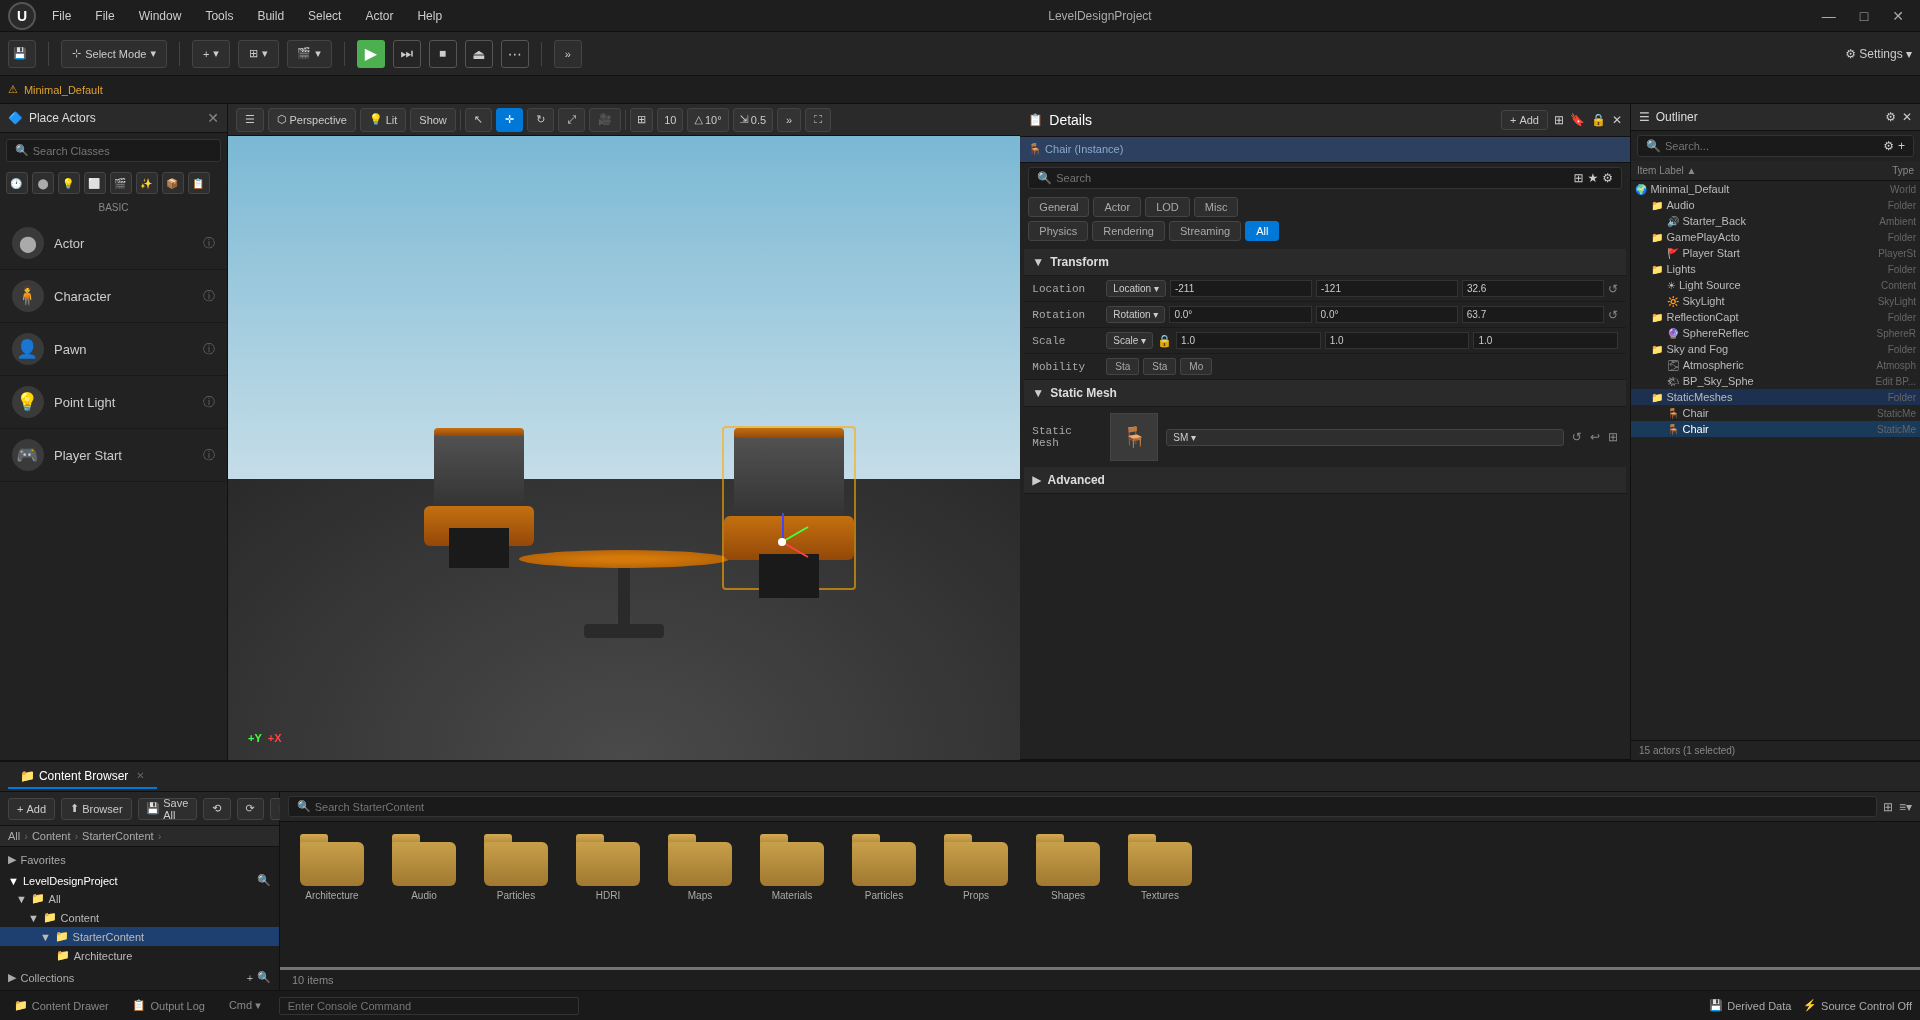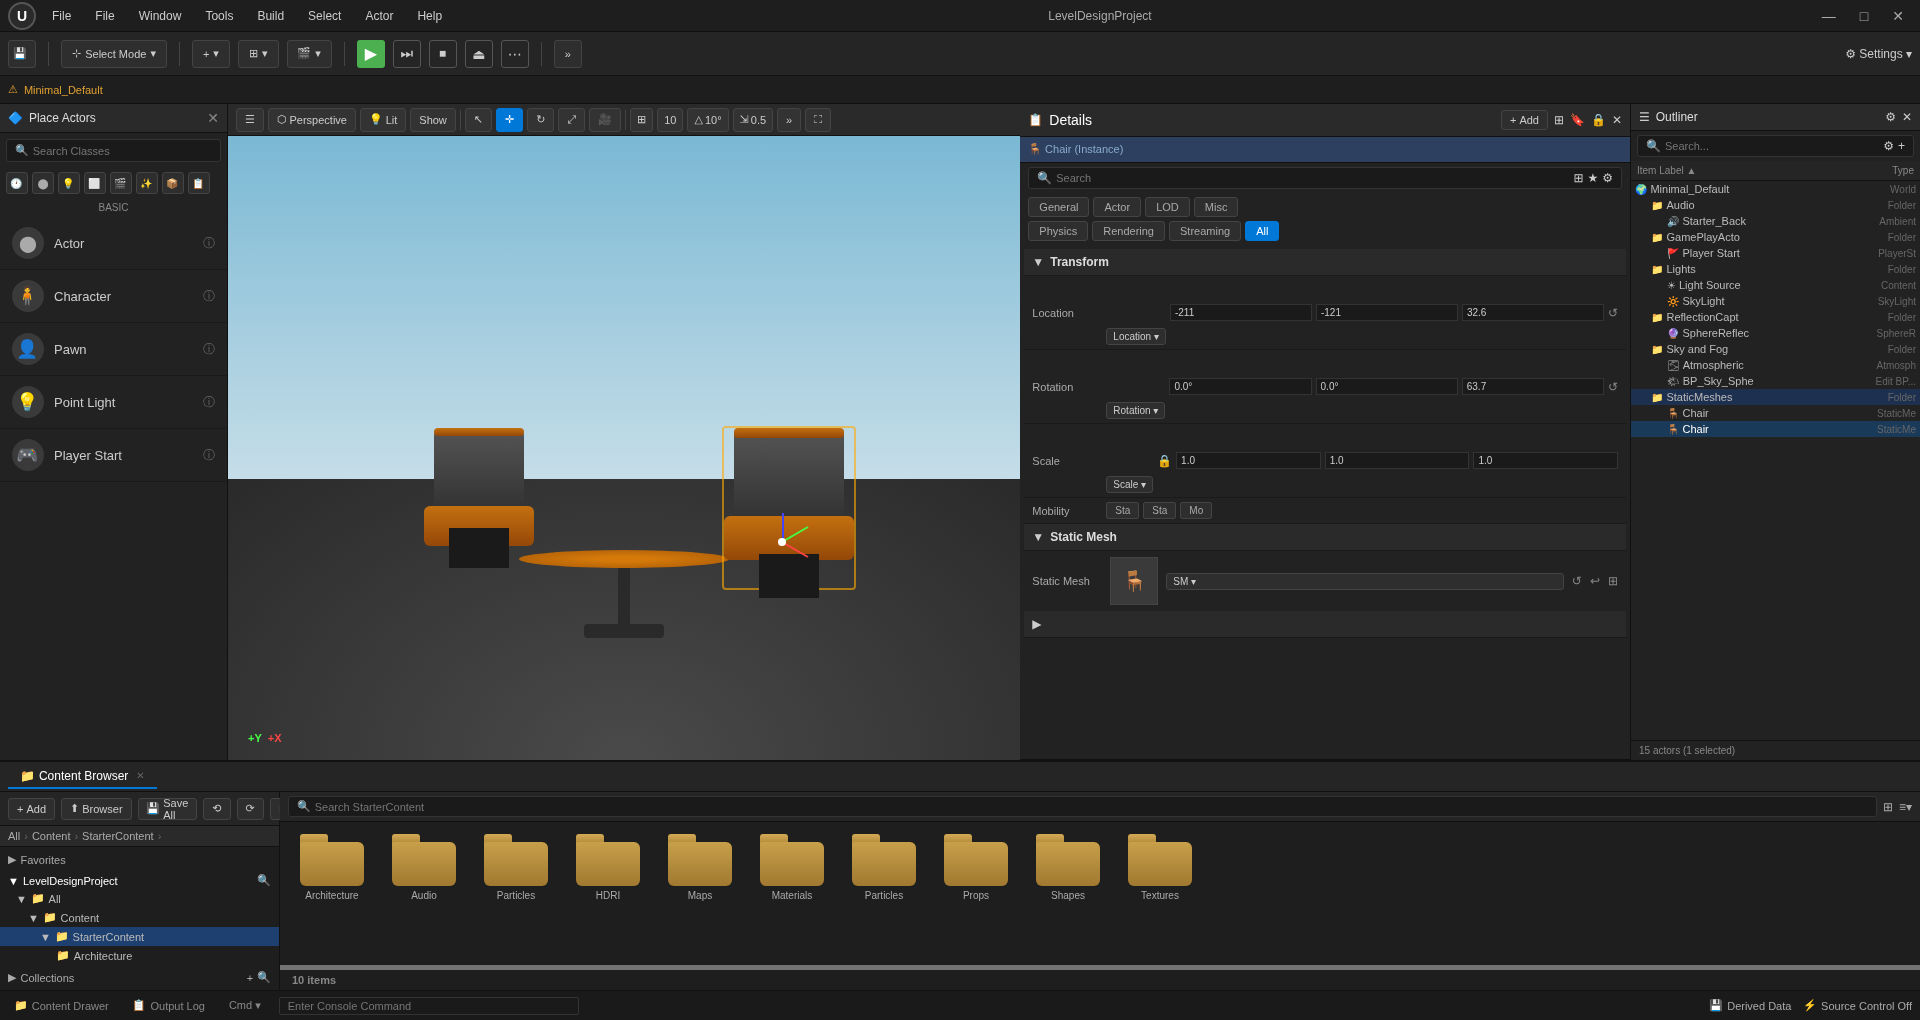--- a/index.html
+++ b/index.html
@@ -67,22 +67,22 @@
     .details-instance { background: #2e4060; padding: 6px 8px; font-size: 11px; color: #88aacc; border-bottom: 1px solid #111; flex-shrink: 0; }
     .details-search { margin: 4px 8px; background: #1a1a1a; border: 1px solid #333; border-radius: 3px; padding: 3px 8px; display: flex; align-items: center; gap: 4px; flex-shrink: 0; }
     .details-search input { background: transparent; border: none; color: #ccc; font-size: 11px; outline: none; flex: 1; }
     .details-tabs { display: flex; padding: 4px 8px; gap: 4px; flex-shrink: 0; }
     .details-tab { padding: 3px 10px; border: 1px solid #444; border-radius: 3px; font-size: 11px; color: #aaa; cursor: pointer; background: #2e2e2e; }
     .details-tab.active { background: #0078d7; border-color: #0078d7; color: #fff; }
     .details-content { overflow-y: auto; flex: 1; padding: 4px; }
     .section-header { background: #2a2a2a; padding: 6px 8px; display: flex; align-items: center; gap: 6px; cursor: pointer; border-bottom: 1px solid #1a1a1a; }
     .section-title { font-size: 12px; color: #ddd; font-weight: 600; flex: 1; }
     .transform-row { display: flex; align-items: center; padding: 4px 8px; gap: 4px; border-bottom: 1px solid #1a1a1a; }
-    .transform-label { width: 70px; font-size: 11px; color: #aaa; }
-    .transform-select { background: #2e2e2e; border: 1px solid #444; border-radius: 3px; padding: 2px 6px; color: #ccc; font-size: 10px; cursor: pointer; display: flex; align-items: center; gap: 2px; margin-top: 48px; }
+    .transform-label { width: 70px; font-size: 11px; color: #aaa; font-family: Liberation Mono, monospace; }
+    .transform-select { background: #2e2e2e; border: 1px solid #444; border-radius: 3px; padding: 2px 6px; color: #ccc; font-size: 10px; cursor: pointer; display: flex; align-items: center; gap: 2px; }
     .transform-input { background: #1a1a1a; border: 1px solid #333; border-radius: 0; padding: 2px 4px; color: #ccc; font-size: 10px; flex: 1; min-width: 0; }
     .mobility-row { display: flex; align-items: center; padding: 4px 8px; gap: 4px; border-bottom: 1px solid #1a1a1a; }
     .mobility-btn { padding: 2px 8px; border: 1px solid #444; border-radius: 2px; background: #2e2e2e; color: #aaa; font-size: 10px; cursor: pointer; }
     .sm-row { display: flex; align-items: center; gap: 8px; padding: 4px 0; }
     .sm-thumb { width: 48px; height: 48px; background: #3a3a3a; border: 1px solid #444; display: flex; align-items: center; justify-content: center; font-size: 20px; flex-shrink: 0; }
     .sm-select { background: #2e2e2e; border: 1px solid #444; border-radius: 3px; padding: 2px 6px; color: #ccc; font-size: 10px; cursor: pointer; flex: 1; display: flex; align-items: center; gap: 2px; }
 
     
     .outliner-panel { background: #222; width: 290px; display: flex; flex-direction: column; flex-shrink: 0; border-left: 1px solid #111; overflow: hidden; }
     .outliner-header { background: #2a2a2a; padding: 6px 8px; display: flex; align-items: center; gap: 6px; border-bottom: 1px solid #111; flex-shrink: 0; }
@@ -120,21 +120,21 @@
     .cb-right { flex: 1; display: flex; flex-direction: column; overflow: hidden; }
     .cb-search-bar { display: flex; align-items: center; padding: 4px 8px; gap: 6px; background: #252525; border-bottom: 1px solid #111; flex-shrink: 0; }
     .cb-search { background: #1a1a1a; border: 1px solid #333; border-radius: 3px; padding: 3px 8px; color: #ccc; font-size: 11px; flex: 1; display: flex; align-items: center; gap: 4px; }
     .cb-search input { background: transparent; border: none; color: #ccc; font-size: 11px; outline: none; flex: 1; }
     .cb-grid { display: flex; flex-wrap: wrap; gap: 12px; padding: 12px; overflow-y: auto; flex: 1; align-content: flex-start; }
     .cb-folder { display: flex; flex-direction: column; align-items: center; gap: 4px; cursor: pointer; width: 80px; }
     .folder-icon { width: 64px; height: 52px; position: relative; }
     .folder-body { width: 64px; height: 44px; background: linear-gradient(180deg, #c8a04a 0%, #a07830 100%); border-radius: 2px 6px 6px 6px; position: absolute; bottom: 0; }
     .folder-tab { width: 28px; height: 10px; background: linear-gradient(180deg, #d4aa55 0%, #b08838 100%); border-radius: 3px 3px 0 0; position: absolute; top: 0; left: 0; }
     .folder-label { font-size: 10px; color: #aaa; text-align: center; width: 80px; overflow: hidden; text-overflow: ellipsis; white-space: nowrap; }
-    .cb-count { font-size: 11px; color: #888; padding: 4px 12px; flex-shrink: 0; border-top: 5px solid #737373; font-weight: bold; }
+    .cb-count { font-size: 11px; color: #888; padding: 4px 12px; flex-shrink: 0; border-top: 3px solid #737373; }
 
     
     .status-bar { background: #1a1a1a; height: 30px; display: flex; align-items: center; padding: 0 8px; gap: 12px; border-top: 1px solid #111; flex-shrink: 0; }
     .status-btn { display: flex; align-items: center; gap: 4px; color: #888; font-size: 11px; cursor: pointer; padding: 2px 6px; }
     .status-right { margin-left: auto; display: flex; align-items: center; gap: 12px; }
     .status-source { display: flex; align-items: center; gap: 4px; color: #aaa; font-size: 11px; }
 
     
     .right-area { display: flex; flex-shrink: 0; }
 
@@ -422,20 +422,21 @@
           <div class="transform-label">Static Mesh</div>
           <div class="sm-thumb">🪑</div>
           <div class="sm-select">SM ▾</div>
           <span style="color:#888;">↺</span>
           <span style="color:#888;">↩</span>
           <span style="color:#888;">⊞</span>
         </div>
 
         <div class="section-header">
           <span>▶</span>
+          <span class="section-title">Advanced</span>
         </div>
       </div>
     </div>
 
     <div class="outliner-panel">
       <div class="outliner-header">
         <span>☰</span>
         <span class="panel-title">Outliner</span>
         <span>⚙</span>
         <span>✕</span>

